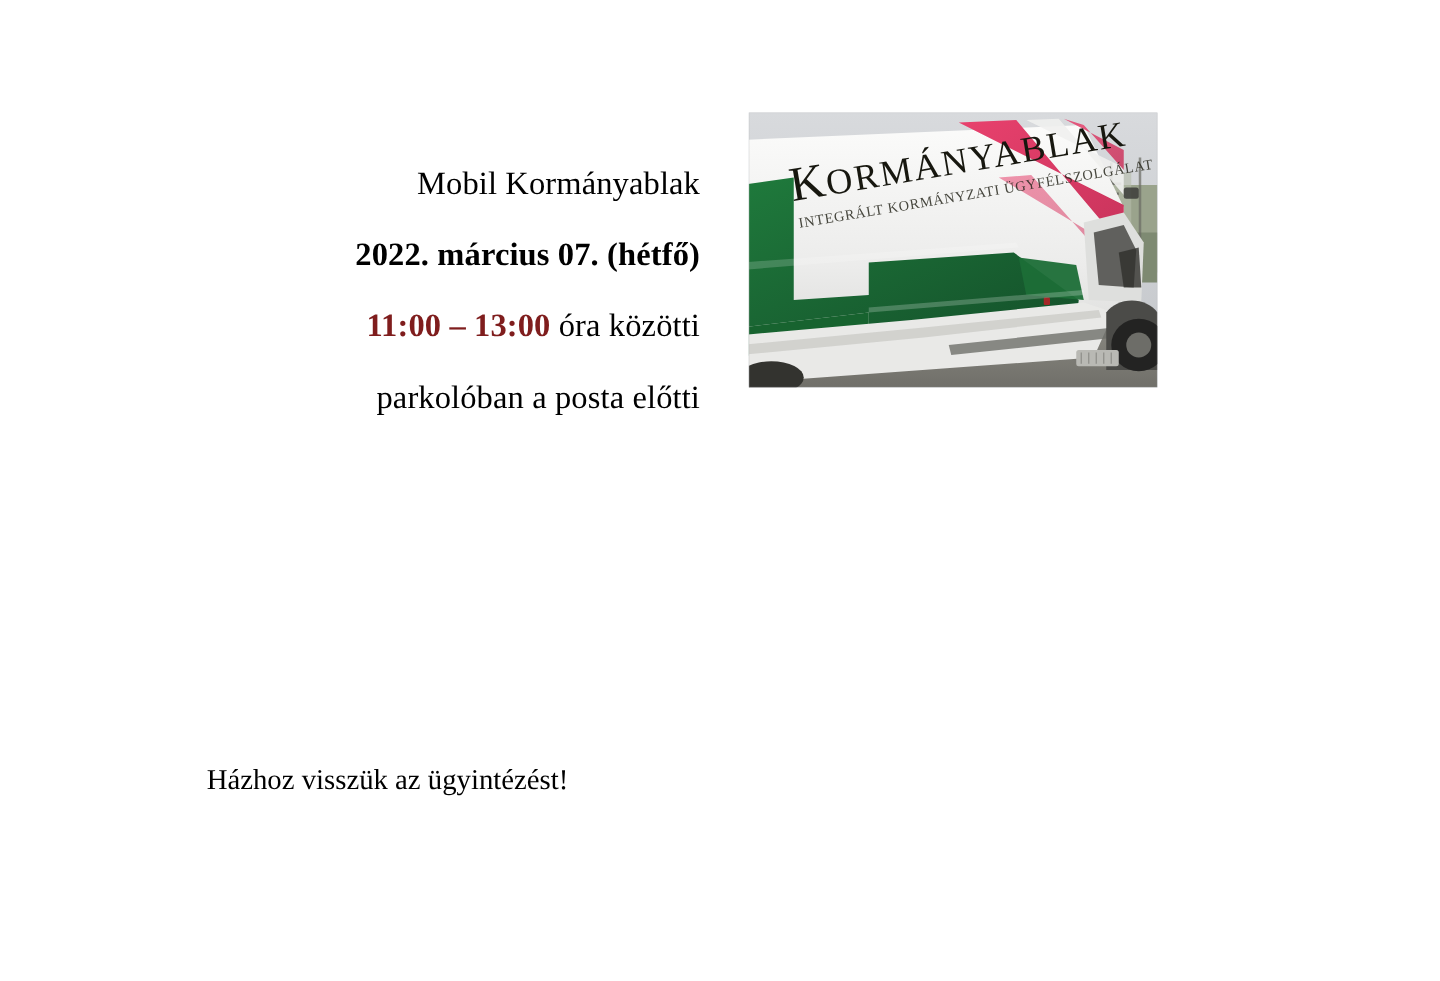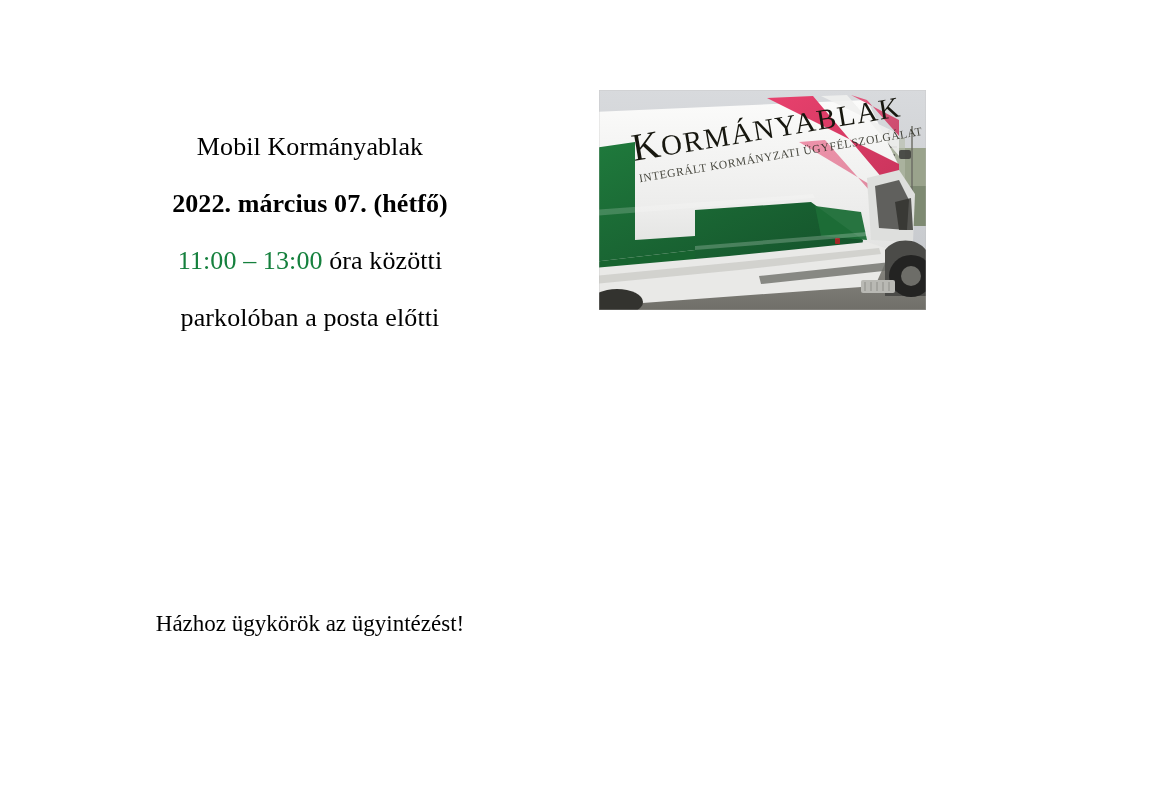--- a/index.html
+++ b/index.html
@@ -22,35 +22,35 @@
     position: absolute;
     inset: 0;
   }
 
   
   .left-col {
     position: absolute;
     left: 60px;
     top: 118px;
     width: 500px;
-    text-align: center;
+    text-align: right;
   }
   .headline-line {
     font-size: 26px;
     line-height: 57px;
     white-space: nowrap;
     letter-spacing: 0.1px;
   }
   .headline-line.em {
     font-weight: bold;
     color: #000000;
   }
   .headline-line .red-strong {
-    font-weight: normal;
-    color: #15803d;
+    font-weight: bold;
+    color: #7f1d1d;
   }
   .headline-line .plain-tail {
     font-weight: normal;
     color: #000000;
     margin-top: 36px;
   }
 
   .tagline {
     position: absolute;
     left: 60px;
@@ -99,21 +99,21 @@
 
 <div class="page">
 
   <div class="left-col">
     <div class="headline-line">Mobil Kormányablak</div>
     <div class="headline-line em">2022. március 07. (hétfő)</div>
     <div class="headline-line"><span class="red-strong">11:00 – 13:00</span><span class="plain-tail"> óra közötti</span></div>
     <div class="headline-line">parkolóban a posta előtti</div>
   </div>
 
-  <div class="tagline">Házhoz ügykörök az ügyintézést!</div>
+  <div class="tagline">Házhoz visszük az ügyintézést!</div>
 
   <div class="photo">
     <svg viewBox="0 0 327 220" preserveAspectRatio="none">
       <defs>
         <linearGradient id="skyG" x1="0" y1="0" x2="0" y2="1">
           <stop offset="0%" stop-color="#d8dadd"></stop>
           <stop offset="100%" stop-color="#c2c5c9"></stop>
         </linearGradient>
         <linearGradient id="bodyG" x1="0" y1="0" x2="0" y2="1">
           <stop offset="0%" stop-color="#fbfbfa"></stop>

